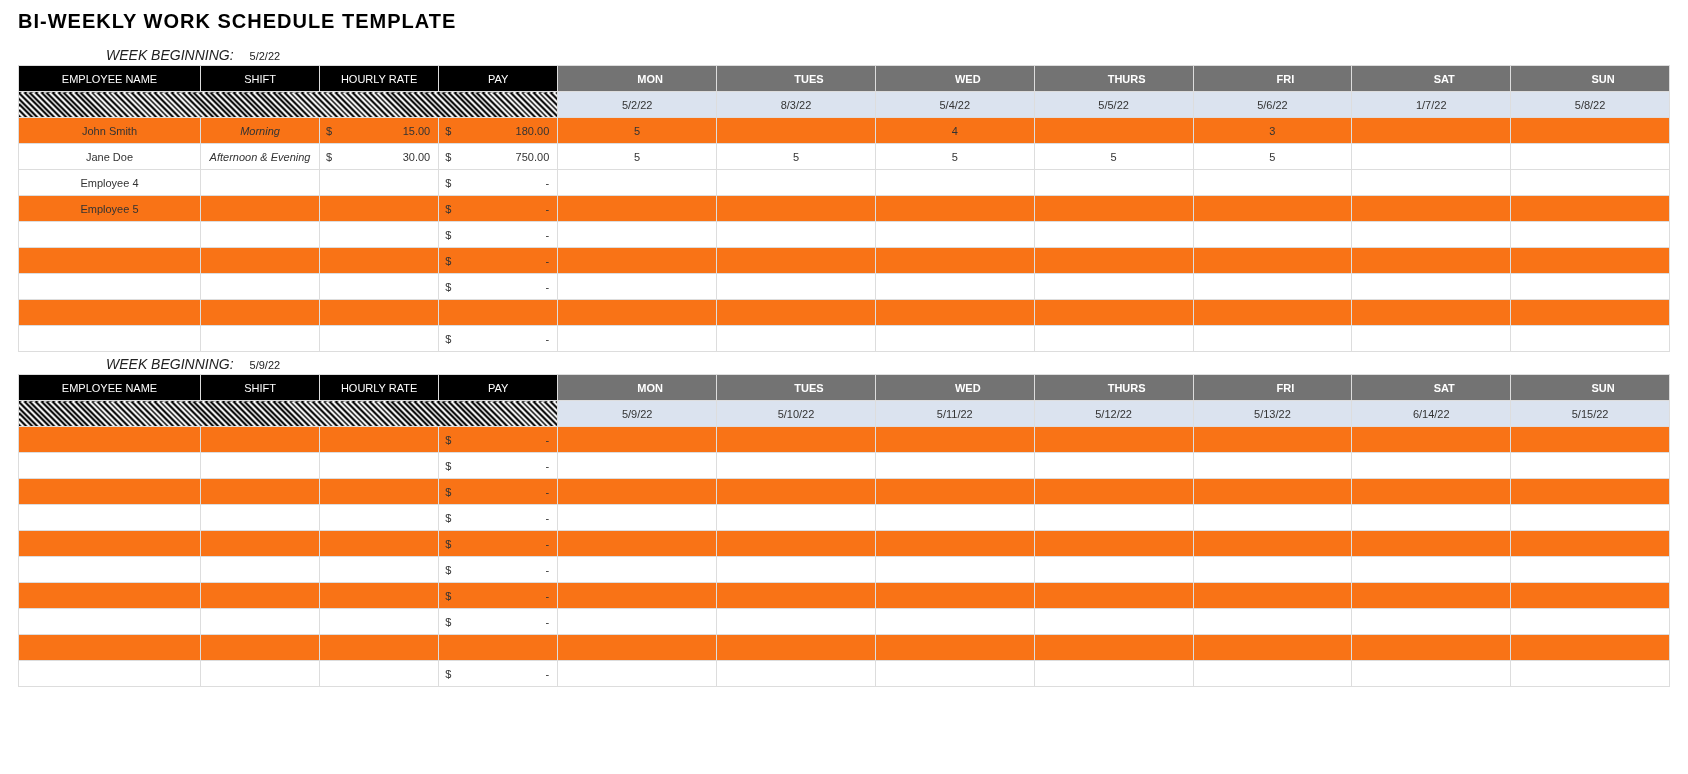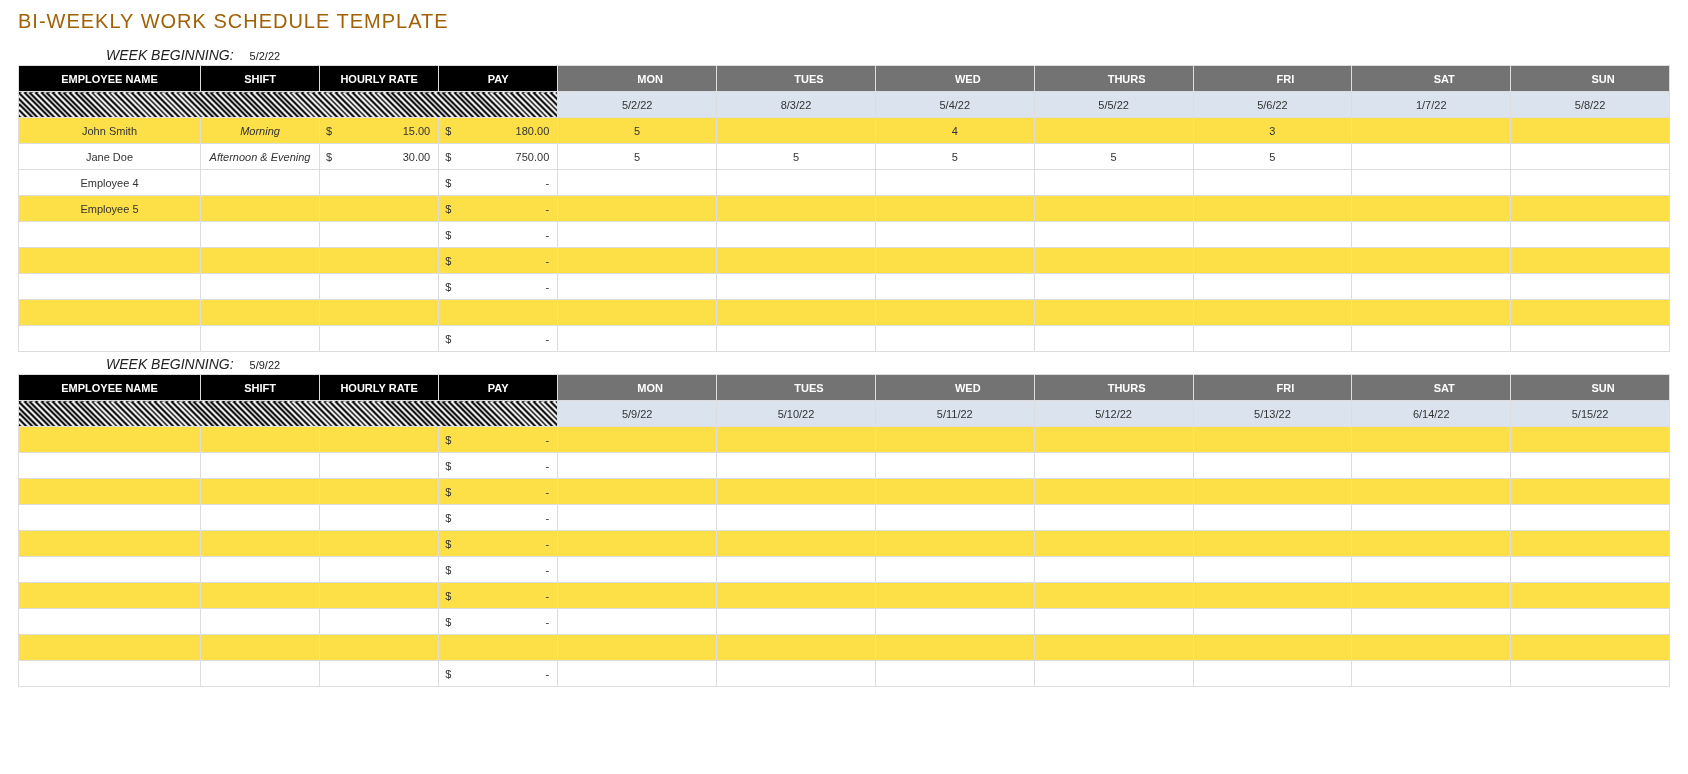--- a/index.html
+++ b/index.html
@@ -5,23 +5,23 @@
   * { box-sizing: border-box; margin: 0; padding: 0; }
   body {
     font-family: "Segoe UI", Arial, sans-serif;
     background: #fff;
     padding: 10px 18px;
     font-size: 12px;
     color: #333;
   }
   .title {
     font-size: 20px;
-    font-weight: 400;
+    font-weight: 700;
     letter-spacing: 1px;
-    color: #a16207;
+    color: #000000;
     margin-bottom: 14px;
   }
   .week-label-row {
     display: flex;
     gap: 16px;
     align-items: baseline;
     padding-left: 88px;
     margin-bottom: 2px;
   }
   .week-label {
@@ -47,21 +47,21 @@
   }
   col.c-name  { width: 11%; }
   col.c-shift { width: 7.2%; }
   col.c-rate  { width: 7.2%; }
   col.c-pay   { width: 7.2%; }
   col.c-day   { width: 9.6%; }
 
   .hdr-black {
     background: #000;
     color: #fff;
-    font-weight: 700;
+    font-weight: 400;
     text-align: center;
     font-size: 11px;
   }
   .hdr-navy {
     background: #737373;
     color: #fff;
     font-weight: 700;
     text-align: center;
     font-size: 11px;
     padding-left: 32px;
@@ -71,21 +71,21 @@
     text-align: center;
     color: #333;
   }
   .hatch {
     background: repeating-linear-gradient(
       45deg,
       #000 0, #000 2px,
       #fff 2px, #fff 4px
     );
   }
-  .alt-gray { background: #fde047; }
+  .alt-gray { background: #f97316; }
   .alt-white { background: #fff; }
 
   .c-name-cell  { text-align: center; }
   .c-shift-cell { text-align: center; font-style: italic; }
   .c-rate-cell, .c-pay-cell {
     position: relative;
     text-align: right;
     padding-right: 8px;
   }
   .c-rate-cell .dollar, .c-pay-cell .dollar {

